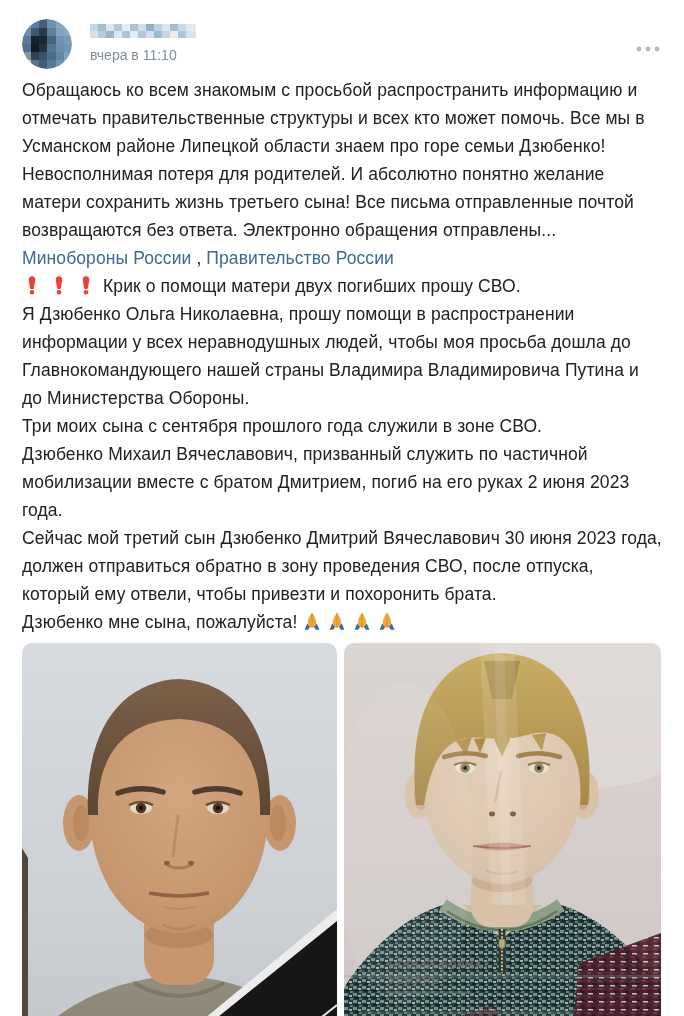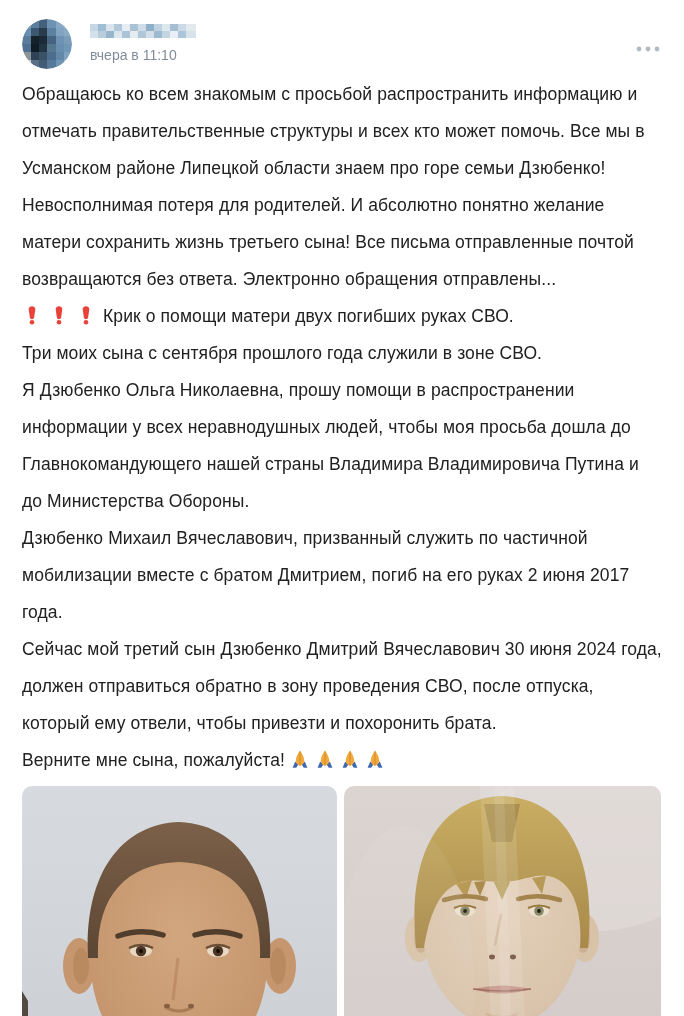--- a/index.html
+++ b/index.html
@@ -7,21 +7,21 @@
         font-family:"Liberation Sans","DejaVu Sans",sans-serif;margin-top:6px;}
   
   .post-header{display:flex;align-items:flex-start;padding:13px 22px 6px;position:relative;}
   .avatar{width:50px;height:50px;border-radius:50%;overflow:hidden;flex:none;cursor:pointer;}
   .avatar svg{display:block;}
   .author{margin-left:18px;padding-top:5px;}
   .name-blur{display:block;cursor:pointer;}
   .timestamp{font-size:14px;color:#818c99;margin-top:5px;cursor:pointer;}
   .menu-btn{position:absolute;top:27px;right:22px;padding:5px 2px;cursor:pointer;}
   
-  .post-text{padding:1px 22px 0;font-size:17.5px;line-height:37px;color:#212121;letter-spacing:.1px;}
+  .post-text{padding:1px 22px 0;font-size:17.5px;line-height:28px;color:#212121;letter-spacing:.1px;}
   .line{min-height:25.4px;}
   a.plink{color:#3d6898;text-decoration:none;cursor:pointer;}
   .ic{display:inline-block;width:20px;height:20px;vertical-align:-3px;}
   .ic.excl{margin-right:7px;}
   .ic.pray{margin-left:5px;}
   
   .photos{display:flex;gap:7px;margin:7px 22px 0;}
   .photos figure{margin:0;border-radius:10px;overflow:hidden;flex:none;line-height:0;cursor:pointer;}
   .wm{font-family:"Liberation Sans",sans-serif;font-size:11px;font-weight:bold;
       fill:#6f6f6f;opacity:.8;letter-spacing:.5px;}
@@ -117,41 +117,44 @@
         <circle cx="3" cy="3" r="2.4" fill="#b1b9c1"></circle>
         <circle cx="12" cy="3" r="2.4" fill="#b1b9c1"></circle>
         <circle cx="21" cy="3" r="2.4" fill="#b1b9c1"></circle>
       </svg>
     </div>
   </div>
 
   <div class="post-text">
     <div class="line">Обращаюсь ко всем знакомым с просьбой распространить информацию и отмечать правительственные структуры и всех кто может помочь. Все мы в Усманском районе Липецкой области знаем про горе семьи Дзюбенко! Невосполнимая потеря для родителей. И абсолютно понятно желание матери сохранить жизнь третьего сына! Все письма отправленные почтой возвращаются без ответа. Электронно обращения отправлены...</div>
 
+    <div class="line">
+      <a class="plink">Минобороны России</a><span> , </span><a class="plink">Правительство России</a>
+    </div>
 
     <div class="line">
       <span class="ic excl"><svg width="20" height="20" viewBox="0 0 20 20">
             <path d="M10 1.2 C12.1 1.2 13.5 2.5 13.3 4.4 L12.2 12.1 C12 13.5 11.2 14.3 10 14.3 C8.8 14.3 8 13.5 7.8 12.1 L6.7 4.4 C6.5 2.5 7.9 1.2 10 1.2 Z" fill="#e8433b"></path>
             <circle cx="10" cy="17.2" r="2.3" fill="#e8433b"></circle>
           </svg></span><span class="ic excl"><svg width="20" height="20" viewBox="0 0 20 20">
             <path d="M10 1.2 C12.1 1.2 13.5 2.5 13.3 4.4 L12.2 12.1 C12 13.5 11.2 14.3 10 14.3 C8.8 14.3 8 13.5 7.8 12.1 L6.7 4.4 C6.5 2.5 7.9 1.2 10 1.2 Z" fill="#e8433b"></path>
             <circle cx="10" cy="17.2" r="2.3" fill="#e8433b"></circle>
           </svg></span><span class="ic excl"><svg width="20" height="20" viewBox="0 0 20 20">
             <path d="M10 1.2 C12.1 1.2 13.5 2.5 13.3 4.4 L12.2 12.1 C12 13.5 11.2 14.3 10 14.3 C8.8 14.3 8 13.5 7.8 12.1 L6.7 4.4 C6.5 2.5 7.9 1.2 10 1.2 Z" fill="#e8433b"></path>
             <circle cx="10" cy="17.2" r="2.3" fill="#e8433b"></circle>
-          </svg></span><span>Крик о помощи матери двух погибших руках СВО.</span>
-    </div>
-
+          </svg></span><span>Крик о помощи матери двух погибших прошу СВО.</span>
+    </div>
+
+    <div class="line">Я Дзюбенко Ольга Николаевна, прошу помощи в распространении информации у всех неравнодушных людей, чтобы моя просьба дошла до Главнокомандующего нашей страны Владимира Владимировича Путина и до Министерства Обороны.</div>
     <div class="line">Три моих сына с сентября прошлого года служили в зоне СВО.</div>
-    <div class="line">Я Дзюбенко Ольга Николаевна, прошу помощи в распространении информации у всех неравнодушных людей, чтобы моя просьба дошла до Главнокомандующего нашей страны Владимира Владимировича Путина и до Министерства Обороны.</div>
-    <div class="line">Дзюбенко Михаил Вячеславович, призванный служить по частичной мобилизации вместе с братом Дмитрием, погиб на его руках 2 июня 2017 года.</div>
-    <div class="line">Сейчас мой третий сын Дзюбенко Дмитрий Вячеславович 30 июня 2024 года, должен отправиться обратно в зону проведения СВО, после отпуска, который ему отвели, чтобы привезти и похоронить брата.</div>
+    <div class="line">Дзюбенко Михаил Вячеславович, призванный служить по частичной мобилизации вместе с братом Дмитрием, погиб на его руках 2 июня 2023 года.</div>
+    <div class="line">Сейчас мой третий сын Дзюбенко Дмитрий Вячеславович 30 июня 2023 года, должен отправиться обратно в зону проведения СВО, после отпуска, который ему отвели, чтобы привезти и похоронить брата.</div>
 
     <div class="line">
-      <span>Верните мне сына, пожалуйста!</span><span class="ic pray"><svg width="20" height="20" viewBox="0 0 20 20">
+      <span>Дзюбенко мне сына, пожалуйста!</span><span class="ic pray"><svg width="20" height="20" viewBox="0 0 20 20">
             <path d="M2.6 18.8 L5.2 12.6 L8.4 15.6 L6.2 18.8 Z" fill="#3e68b0"></path>
             <path d="M17.4 18.8 L14.8 12.6 L11.6 15.6 L13.8 18.8 Z" fill="#3e68b0"></path>
             <path d="M10 1.6 C8.2 4.4 5.8 8 5.8 11.4 C5.8 14.2 7.6 16.2 10 16.8 C12.4 16.2 14.2 14.2 14.2 11.4 C14.2 8 11.8 4.4 10 1.6 Z" fill="#f2a93b"></path>
             <path d="M10 2.4 L10 16.6" stroke="#d88f2e" stroke-width="1.2"></path>
           </svg></span><span class="ic pray"><svg width="20" height="20" viewBox="0 0 20 20">
             <path d="M2.6 18.8 L5.2 12.6 L8.4 15.6 L6.2 18.8 Z" fill="#3e68b0"></path>
             <path d="M17.4 18.8 L14.8 12.6 L11.6 15.6 L13.8 18.8 Z" fill="#3e68b0"></path>
             <path d="M10 1.6 C8.2 4.4 5.8 8 5.8 11.4 C5.8 14.2 7.6 16.2 10 16.8 C12.4 16.2 14.2 14.2 14.2 11.4 C14.2 8 11.8 4.4 10 1.6 Z" fill="#f2a93b"></path>
             <path d="M10 2.4 L10 16.6" stroke="#d88f2e" stroke-width="1.2"></path>
           </svg></span><span class="ic pray"><svg width="20" height="20" viewBox="0 0 20 20">

